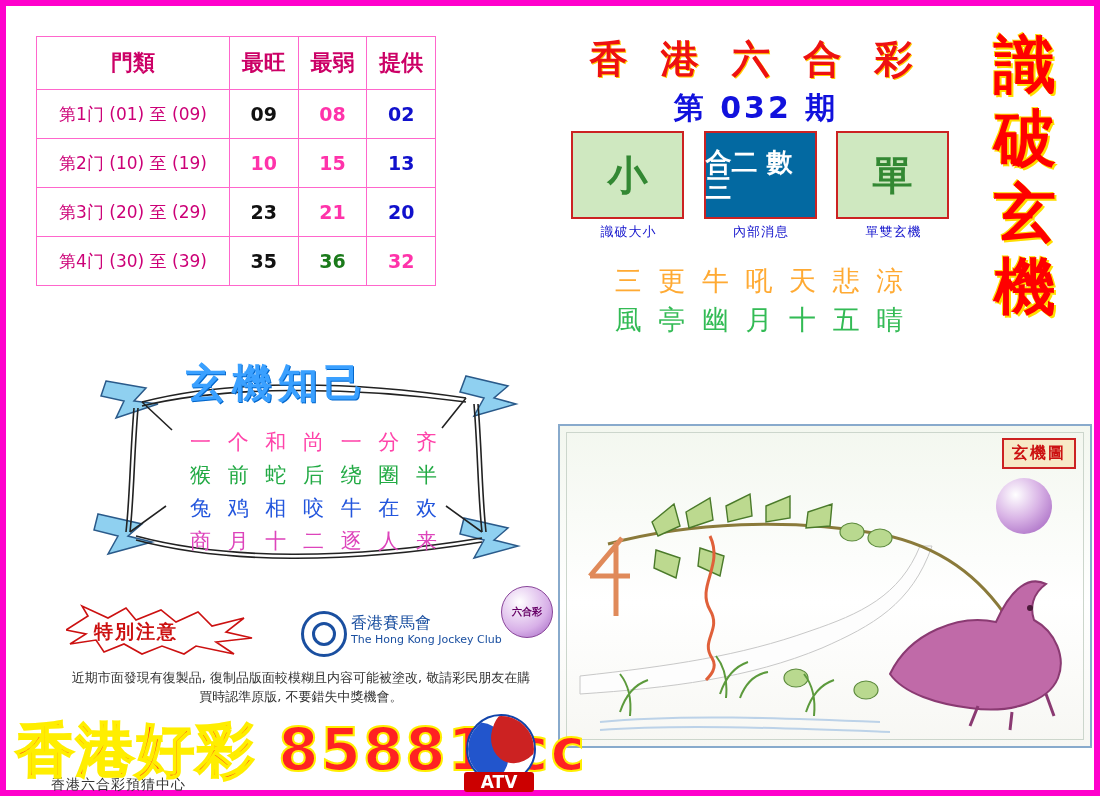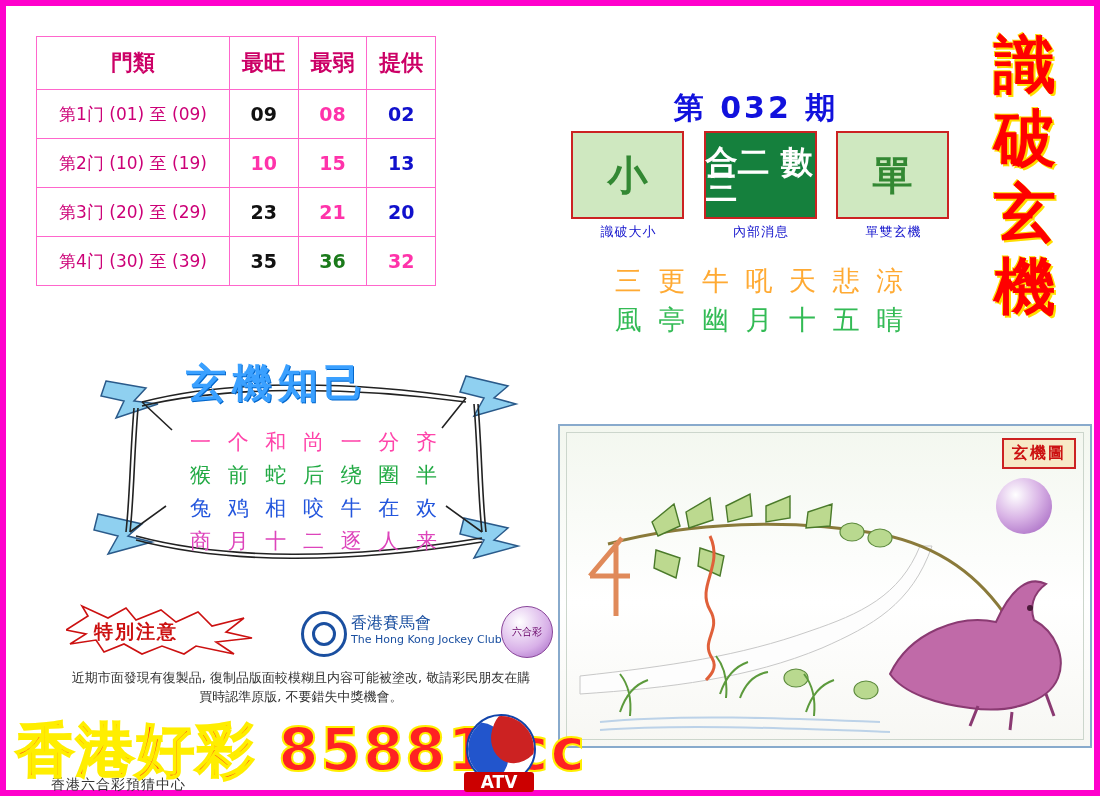--- a/index.html
+++ b/index.html
@@ -94,24 +94,24 @@
   }
   .logo-circle{
     position:absolute;left:0;top:0;width:40px;height:40px;border-radius:50%;
     border:3px solid #1a4fa0;background:#fff;
   }
   .logo-circle:after{
     content:"";position:absolute;left:8px;top:8px;width:18px;height:18px;
     border:3px solid #1a4fa0;border-radius:50%;
   }
   .lottery-ball{
-    position:absolute;left:495px;top:600px;width:50px;height:50px;border-radius:50%;
+    position:absolute;left:495px;top:580px;width:50px;height:50px;border-radius:50%;
     background:radial-gradient(circle at 35% 30%,#fff,#d8b0e8 60%,#a060c0);
     border:1px solid #884499;
-    font-size:10px;color:#660066;text-align:center;line-height:50px;
+    font-size:10px;color:#660066;text-align:center;line-height:50px;font-weight:bold;
   }
   .fineprint{
     position:absolute;left:60px;top:662px;width:470px;
     text-align:center;font-size:13px;color:#333;line-height:19px;
   }
   .bottom-note{
     position:absolute;left:45px;top:770px;font-size:14px;color:#333;letter-spacing:1px;
   }
 
   
@@ -138,21 +138,21 @@
   }
   .box{
     width:115px;
   }
   .box .pic{
     width:113px;height:88px;border:2px solid #cc2222;box-sizing:border-box;
     display:flex;align-items:center;justify-content:center;
     font-size:40px;font-weight:bold;
   }
   .box1 .pic{background:#cfe8c0;color:#338833;}
-  .box2 .pic{background:#15803d;color:#ffffff;font-size:32px;line-height:26px;}
+  .box2 .pic{background:#0369a1;color:#ffffff;font-size:26px;line-height:26px;}
   .box3 .pic{background:#cfe8c0;color:#338833;}
   .box .cap{
     text-align:center;font-size:13px;color:#1111cc;margin-top:4px;letter-spacing:1px;
   }
   .verses{
     position:absolute;left:565px;top:255px;width:380px;
     text-align:center;font-size:27px;line-height:39px;letter-spacing:4px;
   }
   .verses div:nth-child(1){color:#ffaa33;}
   .verses div:nth-child(2){color:#33bb55;}
@@ -283,20 +283,21 @@
   <div class="jockey">
     <div class="logo-circle"></div>
     <div class="j-cn">香港賽馬會</div>
     <div class="j-en">The Hong Kong Jockey Club</div>
   </div>
   <div class="lottery-ball">六合彩</div>
 
   <div class="fineprint">近期市面發現有復製品, 復制品版面較模糊且内容可能被塗改, 敬請彩民朋友在購買時認準原版, 不要錯失中獎機會。</div>
   <div class="bottom-note">香港六合彩預猜中心</div>
 
+  <div class="hk-title">香 港 六 合 彩</div>
   <div class="issue">第 032 期</div>
   <div class="big-title">識破玄機</div>
 
   <div class="boxes">
     <div class="box box1">
       <div class="pic">小</div>
       <div class="cap">識破大小</div>
     </div>
     <div class="box box2">
       <div class="pic">合二

